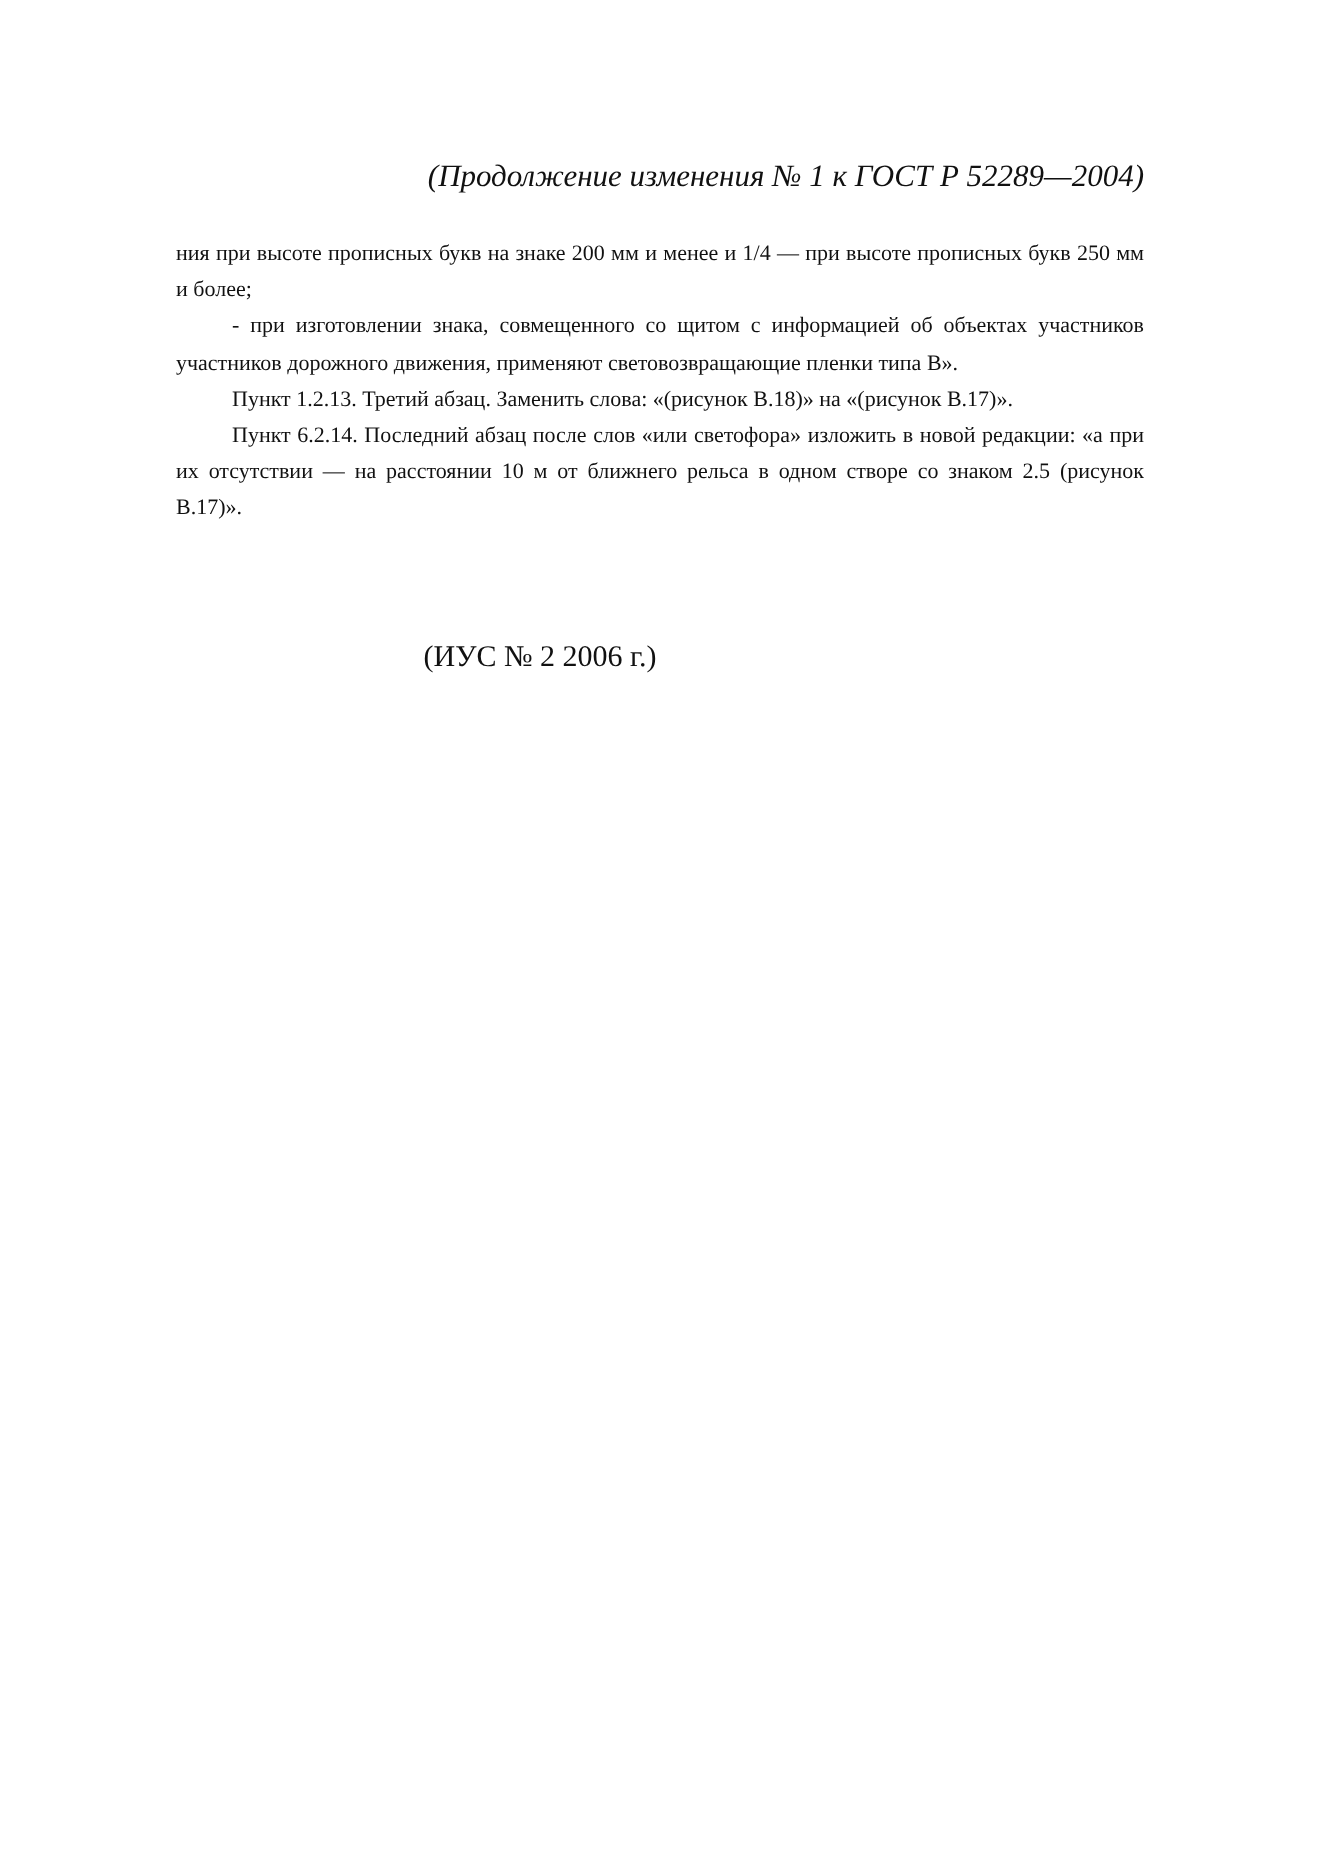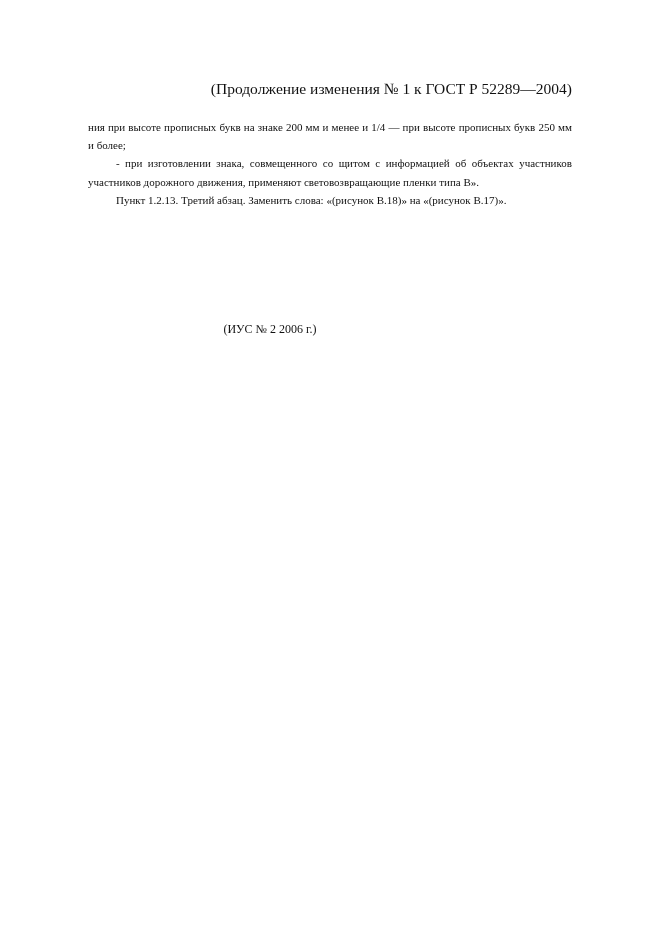--- a/index.html
+++ b/index.html
@@ -1,30 +1,31 @@
 <!DOCTYPE html>
 <html><head>
   <meta charset="utf-8">
   <style>
     html, body { margin: 0; padding: 0; background: #ffffff; }
     body { width: 661px; height: 936px; position: relative; overflow: hidden;
            font-family: "Liberation Serif", "DejaVu Serif", serif; color: #111; }
-    .header { position: absolute; top: 80px; right: 89px; 
+    .header { position: absolute; top: 80px; right: 89px; font-style: italic;
               font-size: 15.5px; line-height: 18px; white-space: nowrap; }
     .body-text { position: absolute; top: 118px; left: 88px; width: 484px;
                  font-size: 11px; line-height: 18.2px; text-align: justify; }
     .body-text p { margin: 0; }
     .indent { text-indent: 28px; }
     .footer-note { position: absolute; top: 320px; left: 0; width: 540px;
-                   text-align: center; font-size: 12px; line-height: 18px; }
+                   text-align: center; font-size: 15px; line-height: 18px; }
   </style>
 </head>
 <body>
 
 <div class="header">(Продолжение изменения № 1 к ГОСТ  Р 52289—2004)</div>
 
 <div class="body-text">
   <p>ния при высоте прописных букв на знаке 200 мм и менее и 1/4 — при высоте прописных букв 250 мм и более;</p>
   <p class="indent">- при изготовлении знака, совмещенного со щитом с информацией об объектах участников участников дорожного движения, применяют световозвращающие пленки типа В».</p>
   <p class="indent">Пункт 1.2.13. Третий абзац. Заменить слова: «(рисунок В.18)» на «(рисунок В.17)».</p>
+  <p class="indent">Пункт 6.2.14. Последний абзац после слов «или светофора» изложить в новой редакции: «а при их отсутствии — на расстоянии 10 м от ближнего рельса в одном створе со знаком 2.5 (рисунок В.17)».</p>
 </div>
 
 <div class="footer-note">(ИУС № 2 2006 г.)</div>
 
 </body></html>

